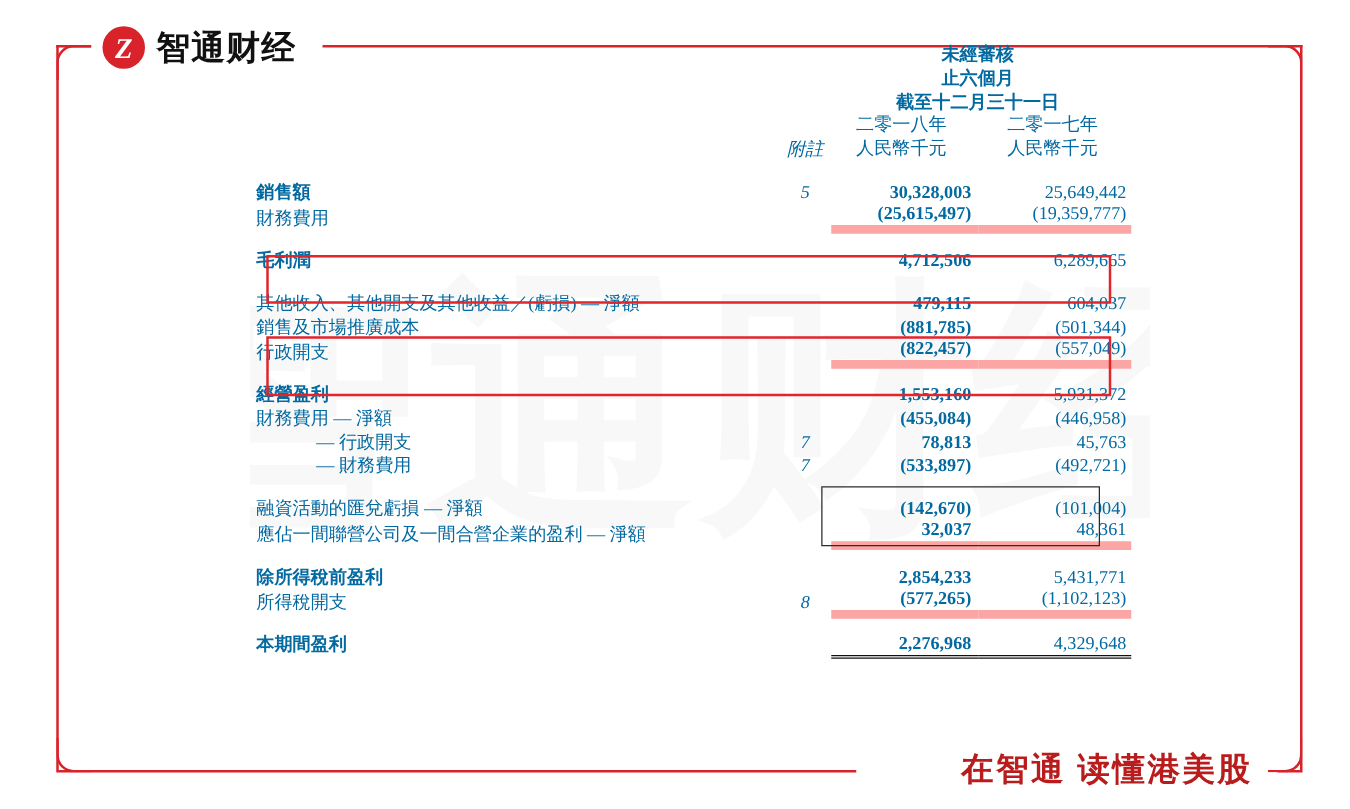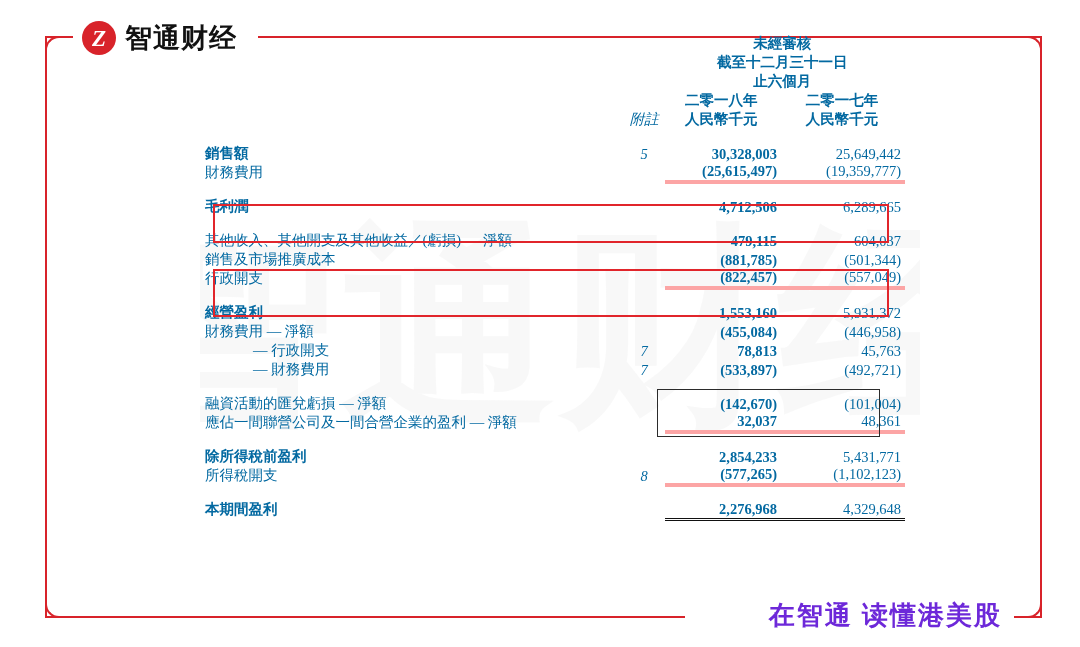--- a/index.html
+++ b/index.html
@@ -140,30 +140,30 @@
     vertical-align: bottom;
     white-space: nowrap;
   }
   .c-label { width: 392px; padding-right: 6px !important; margin-top: 20px; }
   .c-note  { width: 46px; text-align: center; font-style: italic; }
   .c-2018  { width: 122px; text-align: right; padding-right: 6px !important; }
   .c-2017  { width: 130px; text-align: right; padding-right: 4px !important; }
 
   .hdr {
     text-align: center;
-    font-weight: bold;
+    font-weight: normal;
     font-size: 14.5px;
     line-height: 19px;
   }
   .hdr-span { text-align: center; font-weight: bold; }
   .bold { font-weight: bold; }
   .ital { font-style: italic; }
   .row-h { height: 19px; }
   .sp14 { height: 15px; }
-  .ul-bot { border-bottom: 4px solid #fca5a5; }
+  .ul-bot { border-bottom: 7px solid #fca5a5; }
   .dbl-bot { border-bottom: 3px double #111; }
 
   .num { font-variant-numeric: tabular-nums; }
 
   
   .hl-box {
     position: absolute;
     border: 2px solid #e1252b;
     pointer-events: none;
   }
@@ -172,21 +172,21 @@
   .box-fin    { left: 657px; top: 389px;  width: 221px; height: 46px; border-color: #2b2b2b; border-width: 1px; }
 
   
   .slogan {
     position: absolute;
     right: 68px;
     bottom: 14px;
     font-family: "Liberation Sans", sans-serif;
     font-size: 26px;
     font-weight: bold;
-    color: #6d28d9;
+    color: #b91c1c;
     letter-spacing: 2px;
     background: #ffffff;
     padding: 0 10px;
   }
 </style>
 </head>
 <body>
 
 <div id="page">
 
@@ -216,26 +216,26 @@
 
       <tbody>
           <tr class="row-h">
         <td class="c-label"></td>
         <td class="c-note"></td>
         <td class="c-2018 hdr-span" colspan="2">未經審核</td>
       </tr>
       <tr class="row-h">
         <td class="c-label"></td>
         <td class="c-note"></td>
+        <td class="c-2018 hdr-span" colspan="2">止六個月</td>
+      </tr>
+      <tr class="row-h">
+        <td class="c-label"></td>
+        <td class="c-note"></td>
         <td class="c-2018 hdr-span" colspan="2">截至十二月三十一日</td>
-      </tr>
-      <tr class="row-h">
-        <td class="c-label"></td>
-        <td class="c-note"></td>
-        <td class="c-2018 hdr-span" colspan="2">止六個月</td>
       </tr>
       <tr class="row-h">
         <td class="c-label"></td>
         <td class="c-note"></td>
         <td class="c-2018 hdr">二零一八年</td>
         <td class="c-2017 hdr">二零一七年</td>
       </tr>
       <tr class="row-h">
         <td class="c-label"></td>
         <td class="c-note">附註</td>

